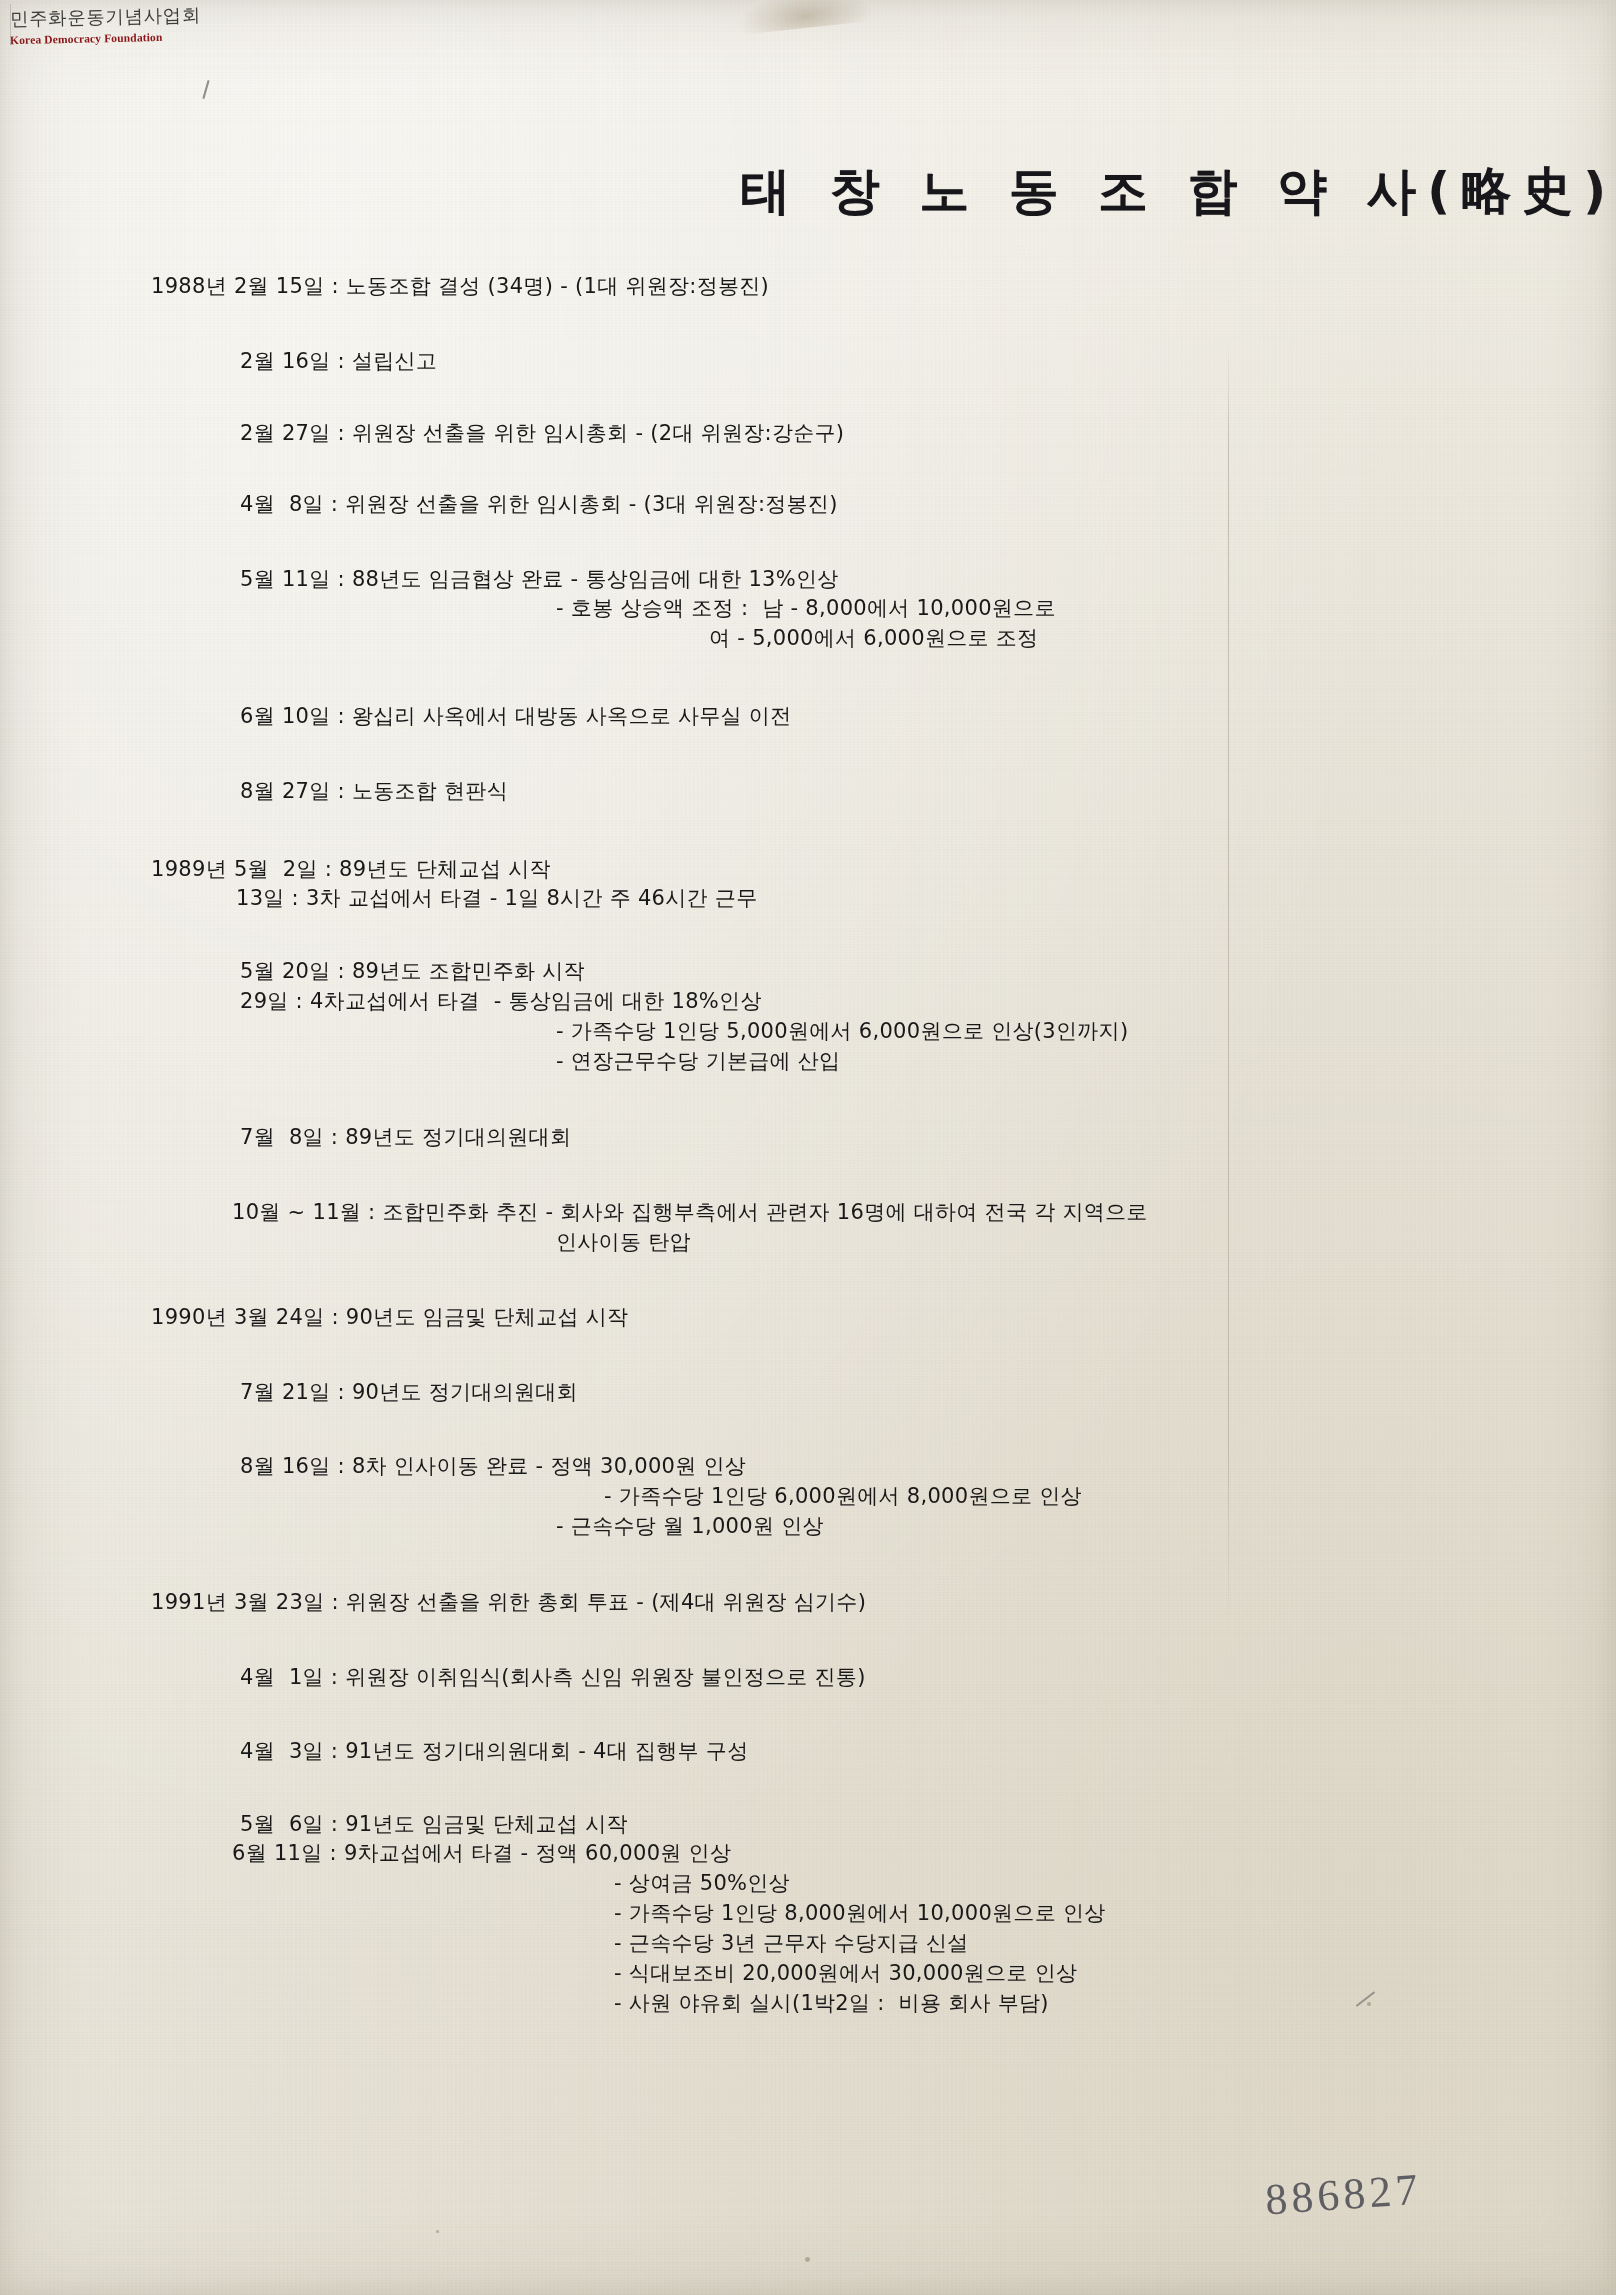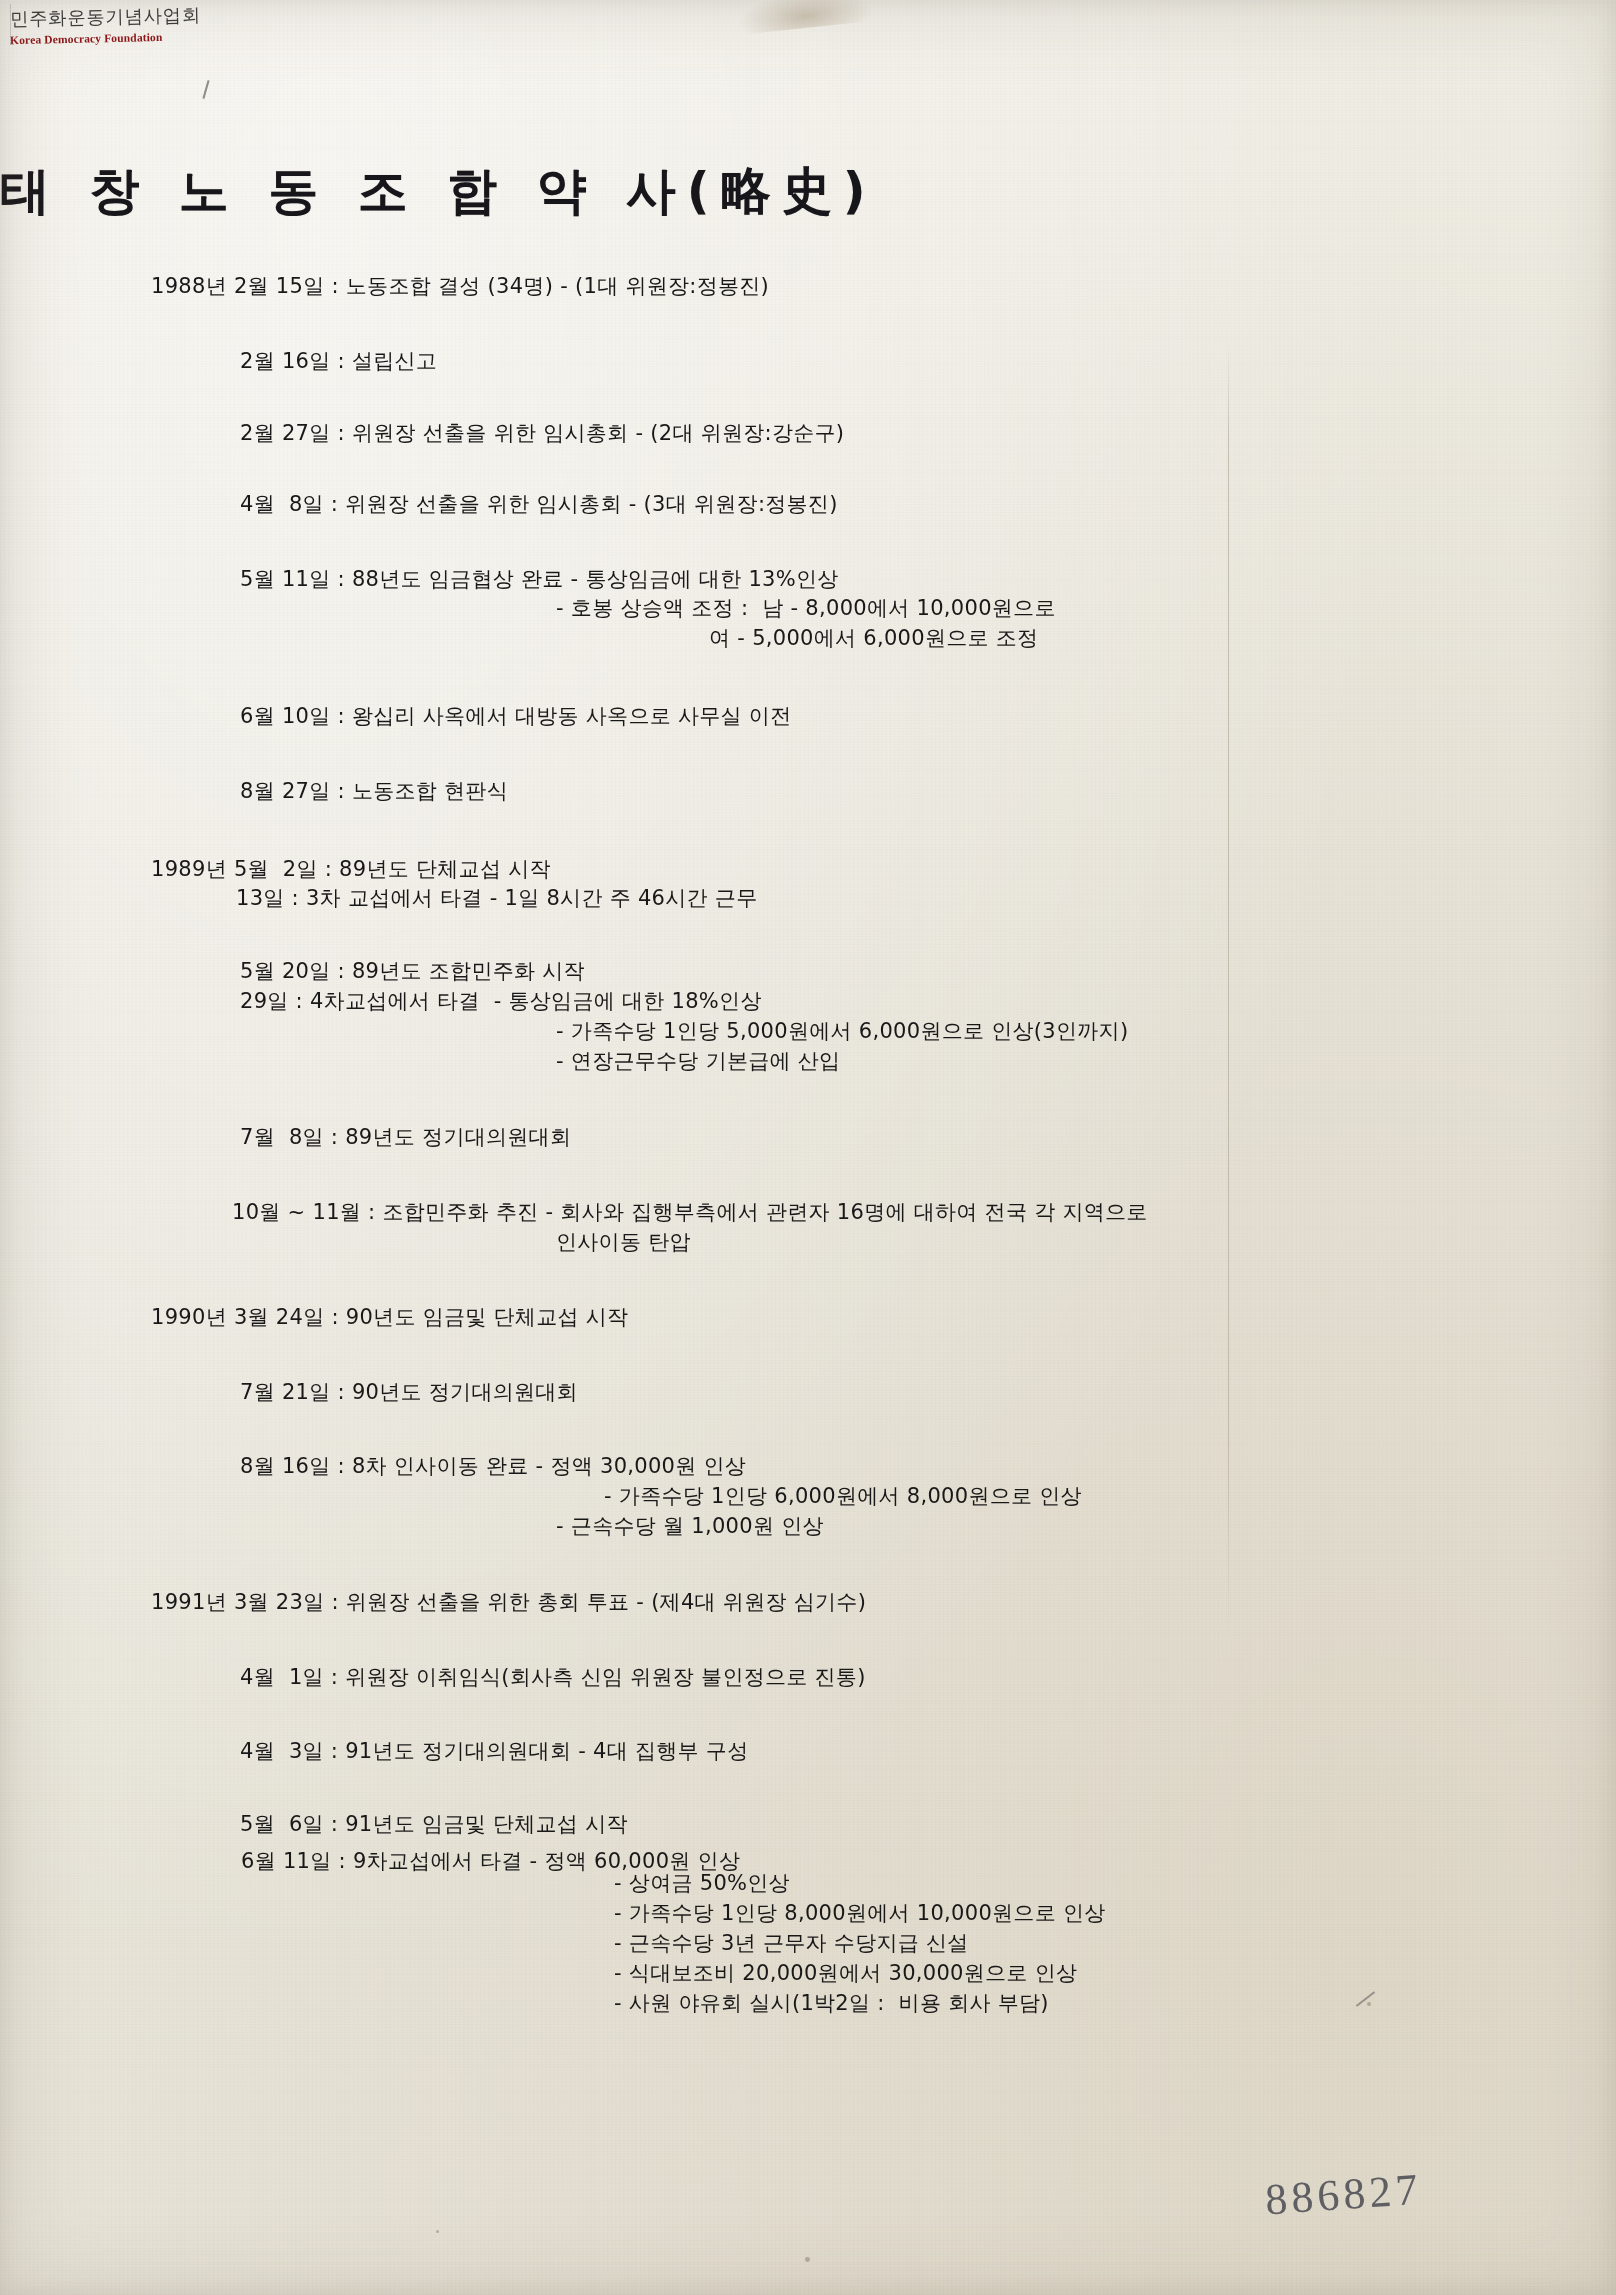--- a/index.html
+++ b/index.html
@@ -99,21 +99,21 @@
     height: 1296px;
     background: linear-gradient(180deg, rgba(120,110,90,0) 0%, rgba(120,110,90,0.35) 8%, rgba(120,110,90,0.30) 85%, rgba(120,110,90,0) 100%);
   }
 
   
   .title {
     position: absolute;
     left: 0;
     top: 158px;
     width: 1617px;
-    text-align: left;
+    text-align: right;
     font-family: "DejaVu Sans", "Liberation Sans", sans-serif;
     font-size: 50px;
     font-weight: bold;
     letter-spacing: 11px;
     color: #17161a;
     text-shadow: 0 0 0.7px rgba(0,0,0,0.35);
   }
 
   
   .doc {
@@ -200,21 +200,21 @@
       <div class="line" style="position: absolute; left: 556px; top: 956px;">인사이동 탄압</div>
       <div class="line" style="position: absolute; left: 151px; top: 1031px;">1990년 3월 24일 : 90년도 임금및 단체교섭 시작</div>
       <div class="line" style="position: absolute; left: 240px; top: 1106px;">7월 21일 : 90년도 정기대의원대회</div>
       <div class="line" style="position: absolute; left: 240px; top: 1180px;">8월 16일 : 8차 인사이동 완료 - 정액 30,000원 인상</div>
       <div class="line" style="position: absolute; left: 556px; top: 1210px; margin-left: 48px;">- 가족수당 1인당 6,000원에서 8,000원으로 인상</div>
       <div class="line" style="position: absolute; left: 556px; top: 1240px;">- 근속수당 월 1,000원 인상</div>
       <div class="line" style="position: absolute; left: 151px; top: 1316px;">1991년 3월 23일 : 위원장 선출을 위한 총회 투표 - (제4대 위원장 심기수)</div>
       <div class="line" style="position: absolute; left: 240px; top: 1391px;">4월  1일 : 위원장 이취임식(회사측 신임 위원장 불인정으로 진통)</div>
       <div class="line" style="position: absolute; left: 240px; top: 1465px;">4월  3일 : 91년도 정기대의원대회 - 4대 집행부 구성</div>
       <div class="line" style="position: absolute; left: 240px; top: 1538px;">5월  6일 : 91년도 임금및 단체교섭 시작</div>
-      <div class="line" style="position: absolute; left: 241px; top: 1567px; margin-top: 8px;">6월 11일 : 9차교섭에서 타결 - 정액 60,000원 인상</div>
+      <div class="line" style="position: absolute; left: 232px; top: 1567px;">6월 11일 : 9차교섭에서 타결 - 정액 60,000원 인상</div>
       <div class="line" style="position: absolute; left: 614px; top: 1597px;">- 상여금 50%인상</div>
       <div class="line" style="position: absolute; left: 614px; top: 1627px;">- 가족수당 1인당 8,000원에서 10,000원으로 인상</div>
       <div class="line" style="position: absolute; left: 614px; top: 1657px;">- 근속수당 3년 근무자 수당지급 신설</div>
       <div class="line" style="position: absolute; left: 614px; top: 1687px;">- 식대보조비 20,000원에서 30,000원으로 인상</div>
       <div class="line" style="position: absolute; left: 614px; top: 1717px;">- 사원 야유회 실시(1박2일 :  비용 회사 부담)</div>
     </div>
 
   <div class="pencil-mark"></div>
   <div class="annotation">886827</div>
 

